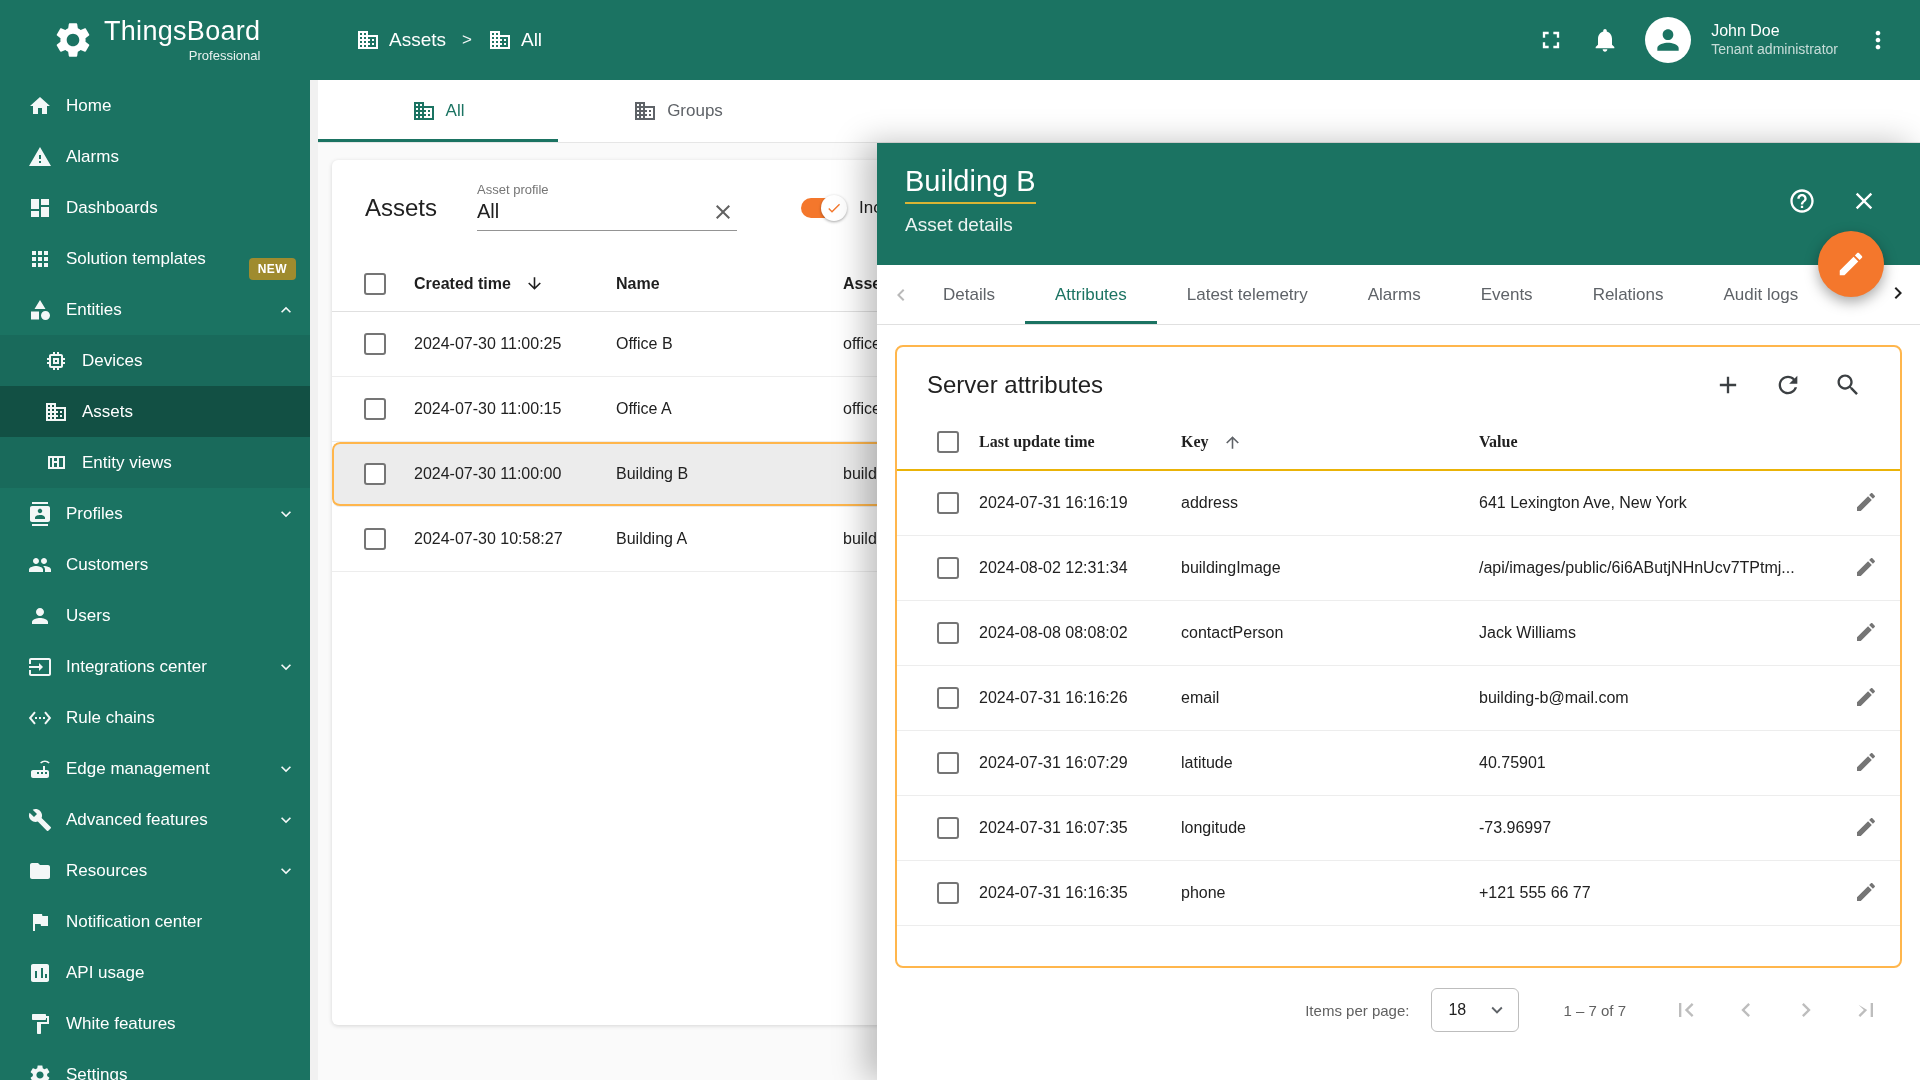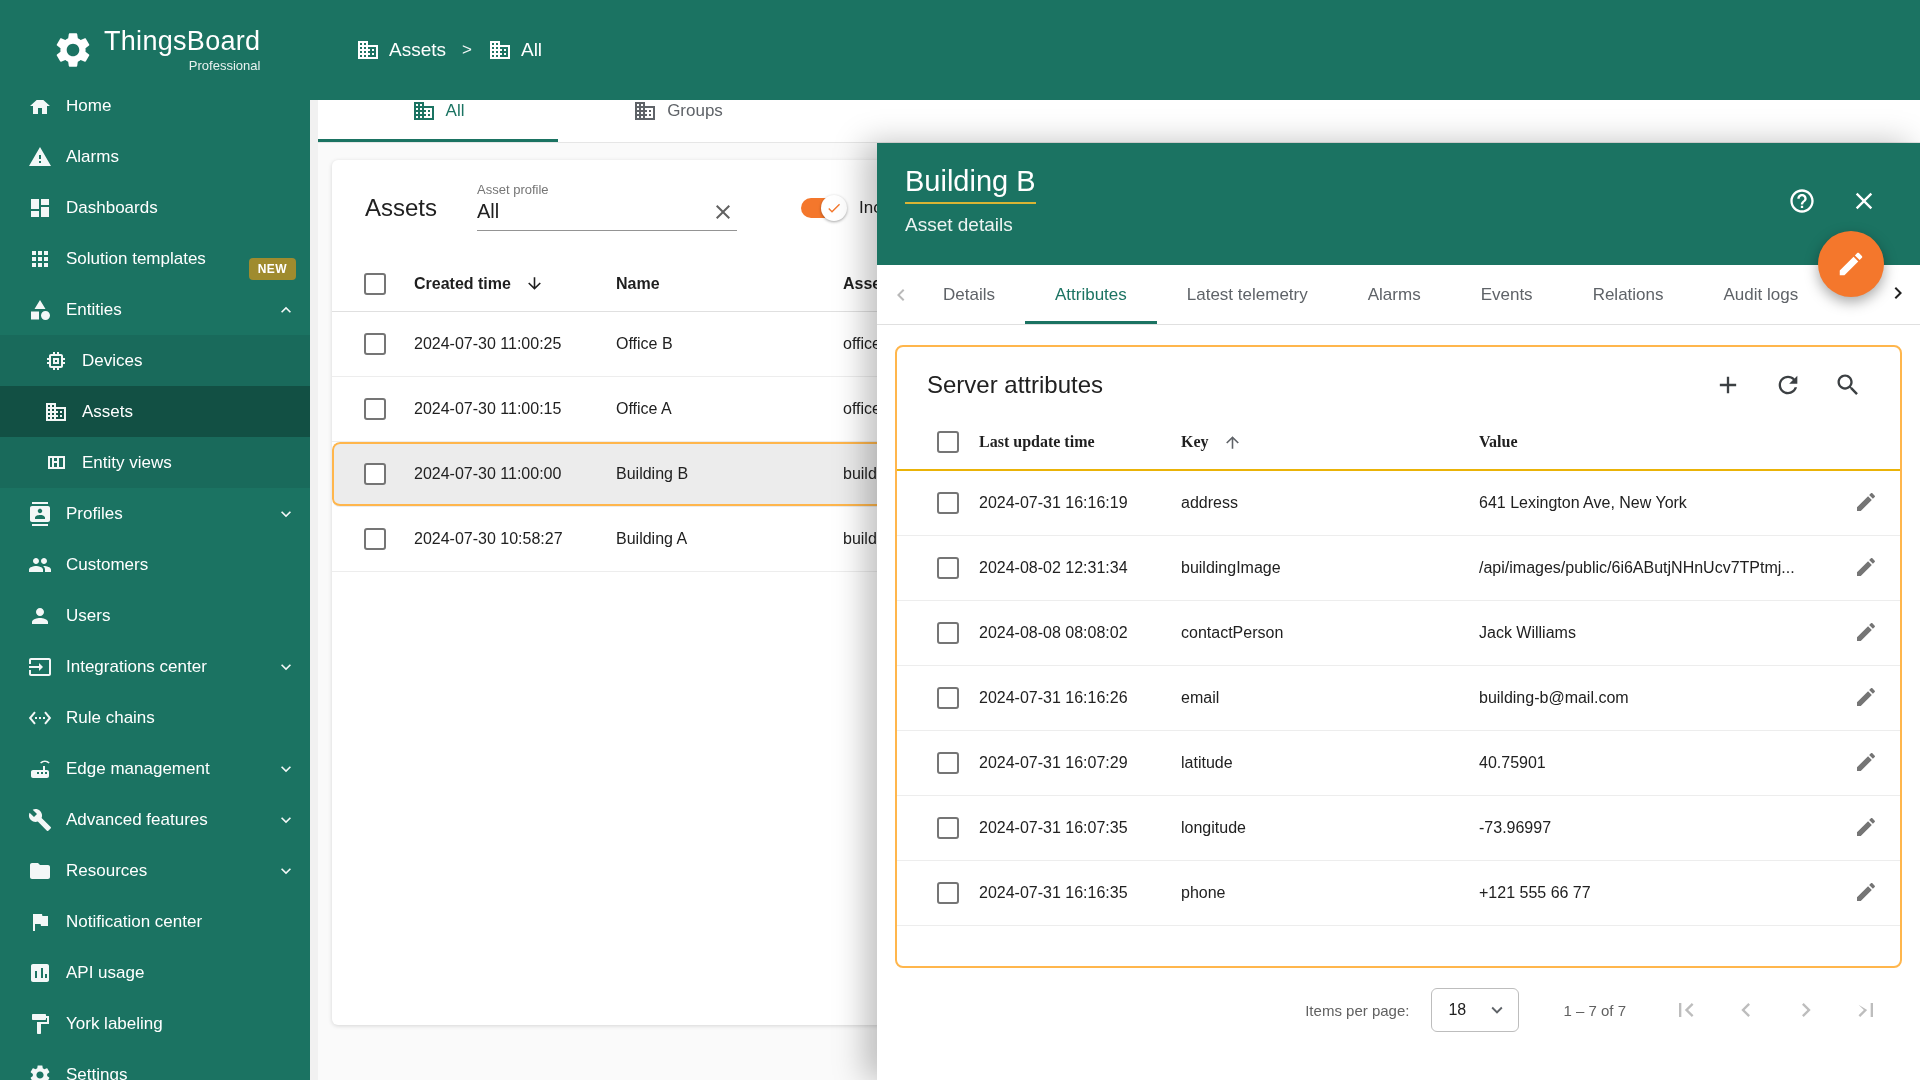--- a/index.html
+++ b/index.html
@@ -7,21 +7,21 @@
   body {
     font-family: "Liberation Sans", "DejaVu Sans", sans-serif;
     background:#fafafa; color:#212121; position:relative;
   }
   .ic { width:24px; height:24px; fill:currentColor; flex:none; display:inline-block; }
   .ic28 { width:28px; height:28px; }
   .ic20 { width:20px; height:20px; }
 
   
   .topbar {
-    position:absolute; top:0; left:0; right:0; height:100px;
+    position:absolute; top:0; left:0; right:0; height:80px;
     background:#1b7362; color:#fff; display:flex; align-items:center; z-index:30;
   }
   .logo { width:310px; display:flex; align-items:center; padding-left:52px; gap:10px; cursor:pointer; }
   .logo-gear { width:42px; height:42px; fill:#fff; }
   .brand { font-size:27px; font-weight:500; letter-spacing:.3px; line-height:1; }
   .brand-sub { font-size:13px; opacity:.9; text-align:right; margin-top:3px; }
   .breadcrumb { display:flex; align-items:center; gap:16px; margin-left:46px; font-size:19px; }
   .crumb { display:flex; align-items:center; gap:9px; cursor:pointer; }
   .crumb-sep { font-size:17px; opacity:.95; }
   .topbar-right { margin-left:auto; display:flex; align-items:center; gap:26px; padding-right:28px; }
@@ -266,20 +266,40 @@
       <span>Assets</span>
     </span>
     <span class="crumb-sep">&gt;</span>
     <span class="crumb">
       <svg class="ic">
           <use href="#i-domain"></use>
         </svg>
       <span>All</span>
     </span>
   </nav>
+  <div class="topbar-right">
+    <svg class="ic ic28">
+        <use href="#i-fullscreen"></use>
+      </svg>
+    <svg class="ic ic28">
+        <use href="#i-bell"></use>
+      </svg>
+    <div class="avatar">
+      <svg class="ic">
+          <use href="#i-person"></use>
+        </svg>
+    </div>
+    <div class="user-meta">
+      <div class="user-name">John Doe</div>
+      <div class="user-role">Tenant administrator</div>
+    </div>
+    <svg class="ic ic28">
+        <use href="#i-more"></use>
+      </svg>
+  </div>
 </header>
 
 <nav class="sidebar">
   <div class="nav-item">
     <svg class="ic">
         <use href="#i-home"></use>
       </svg>
     <span class="nav-label">Home</span>
   </div>
   <div class="nav-item">
@@ -400,21 +420,21 @@
   <div class="nav-item">
     <svg class="ic">
         <use href="#i-chart"></use>
       </svg>
     <span class="nav-label">API usage</span>
   </div>
   <div class="nav-item">
     <svg class="ic">
         <use href="#i-paint"></use>
       </svg>
-    <span class="nav-label">York labeling</span>
+    <span class="nav-label">White features</span>
   </div>
   <div class="nav-item">
     <svg class="ic">
         <use href="#i-gear"></use>
       </svg>
     <span class="nav-label">Settings</span>
   </div>
 </nav>
 <div class="sidebar-scrollbar"></div>
 

